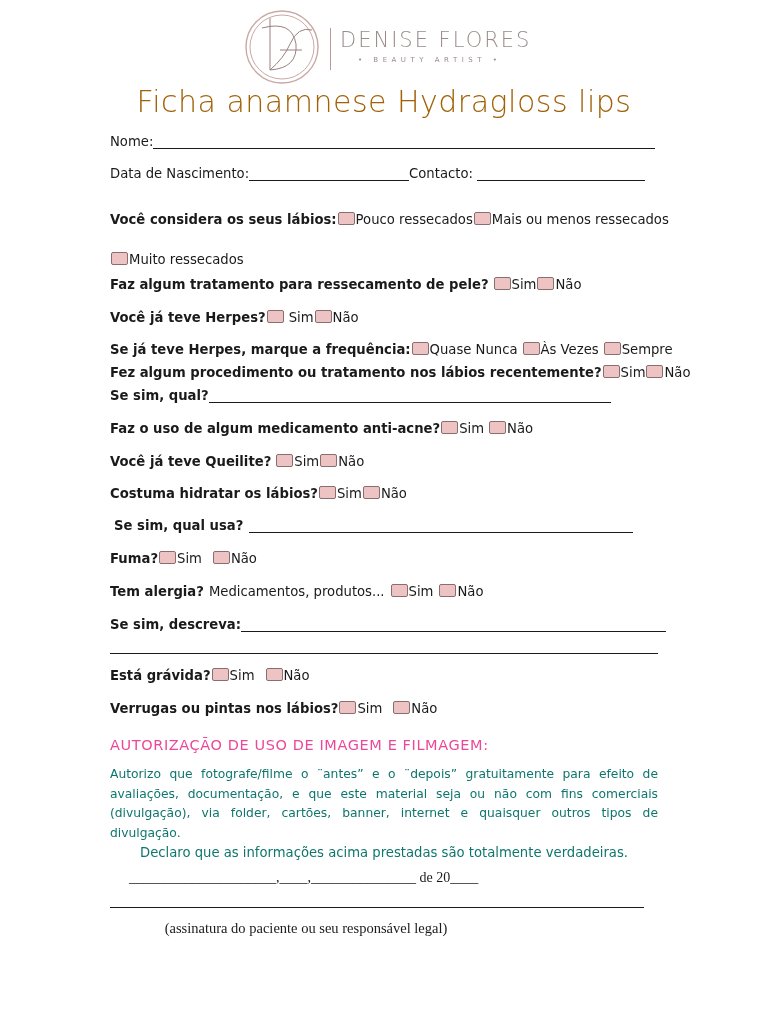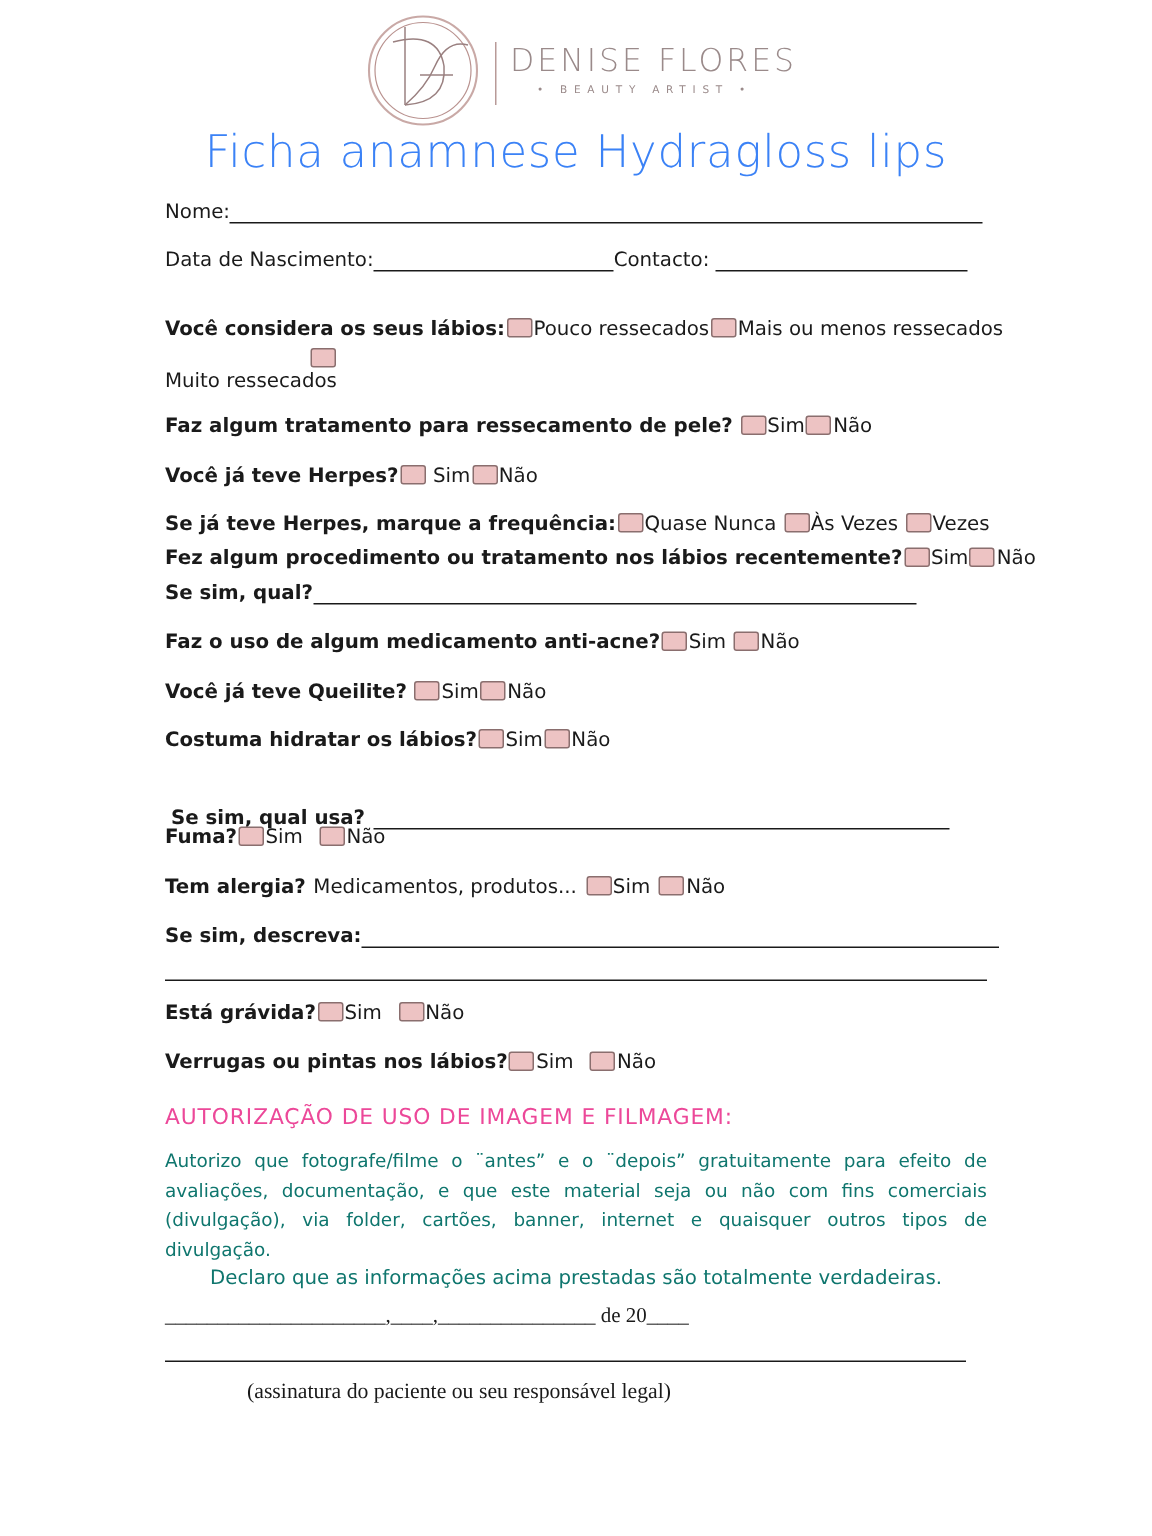--- a/index.html
+++ b/index.html
@@ -3,29 +3,29 @@
 <meta charset="utf-8">
 <style>
   html, body { margin:0; padding:0; background:#ffffff; }
   body { width:768px; height:1024px; position:relative; overflow:hidden;
          font-family:"DejaVu Sans", sans-serif; color:#1a1a1a; }
   .abs { position:absolute; }
   .logo { left:240px; top:8px; width:280px; height:78px; }
   .brand-name { left:340px; top:28px; font-family:"DejaVu Sans", sans-serif; font-size:21px; letter-spacing:2px; color:#9a8a8a; font-weight:200; }
   .brand-tag { left:358px; top:56px; font-size:7px; letter-spacing:4.5px; color:#9a8a8a; }
   .divider-v { left:330px; top:28px; width:1px; height:42px; background:#b89a98; }
-  .title { left:0; width:768px; top:84px; text-align:center; font-family:"DejaVu Sans", sans-serif; font-size:30px; color:#3b82f6; font-weight:200; letter-spacing:0.5px; }
+  .title { left:0; width:768px; top:84px; text-align:center; font-family:"DejaVu Sans", sans-serif; font-size:30px; color:#a16207; font-weight:200; letter-spacing:0.5px; }
   .row { position:absolute; left:110px; font-size:13.2px; white-space:nowrap; display:flex; align-items:flex-end; }
   .lbl { font-weight:600; }
   .opt { font-weight:400; }
   .cb { display:inline-block; width:15px; height:11px; background:#edc3c3; border:1px solid #8a6e6e; border-radius:2px; margin:0 1px 2px 1px; vertical-align:middle; flex:none; }
   .line { display:inline-block; border-bottom:1.4px solid #1a1a1a; height:12px; flex:none; }
   .section { left:110px; top:737px; font-size:14.5px; color:#ec4899; letter-spacing:0.6px; }
   .para { left:110px; top:765px; width:548px; font-size:12.3px; line-height:19.6px; text-align:justify; color:#0f766e; }
-  .serif { font-family:"Liberation Serif", serif; font-size:14px; }
+  .serif { font-family:"Liberation Serif", serif; font-size:14px;margin-left:19px; }
   .sig-caption { left:0; width:612px; text-align:center; top:920px; font-family:"Liberation Serif", serif; font-size:14.5px; }
 </style>
 </head>
 <body>
 
 <div class="abs logo">
   <svg width="90" height="78" viewBox="0 0 90 78" style="position:absolute;left:0;top:0">
     <circle cx="42" cy="39" r="36" fill="none" stroke="#c9a9a6" stroke-width="1.4"></circle>
     <circle cx="42" cy="39" r="32" fill="none" stroke="#b9928f" stroke-width="0.8"></circle>
     <line x1="30" y1="10" x2="30" y2="62" stroke="#9a8080" stroke-width="1"></line>
@@ -52,21 +52,21 @@
   <span class="line" style="width:168px"></span>
 </div>
 
 <div class="row" style="top:212px;">
   <span class="lbl">Você considera os seus lábios:</span>
   <span class="cb"></span>
   <span class="opt">Pouco ressecados</span>
   <span class="cb"></span>
   <span class="opt">Mais ou menos ressecados</span>
 </div>
-<div class="row" style="top:232px;flex-direction:column;">
+<div class="row" style="top:252px;">
   <span class="cb"></span>
   <span class="opt">Muito ressecados</span>
 </div>
 
 <div class="row" style="top:277px;">
   <span class="lbl">Faz algum tratamento para ressecamento de pele?</span>
   <span style="width:4px;display:inline-block"></span>
   <span class="cb"></span>
   <span class="opt">Sim</span>
   <span class="cb"></span>
@@ -84,21 +84,21 @@
 
 <div class="row" style="top:342px;">
   <span class="lbl">Se já teve Herpes, marque a frequência:</span>
   <span class="cb"></span>
   <span class="opt">Quase Nunca</span>
   <span style="width:4px;display:inline-block"></span>
   <span class="cb"></span>
   <span class="opt">Às Vezes</span>
   <span style="width:4px;display:inline-block"></span>
   <span class="cb"></span>
-  <span class="opt">Vezes</span>
+  <span class="opt">Sempre</span>
 </div>
 
 <div class="row" style="top:365px;">
   <span class="lbl">Fez algum procedimento ou tratamento nos lábios recentemente?</span>
   <span class="cb"></span>
   <span class="opt">Sim</span>
   <span class="cb"></span>
   <span class="opt">Não</span>
 </div>
 
@@ -126,21 +126,21 @@
 </div>
 
 <div class="row" style="top:486px;">
   <span class="lbl">Costuma hidratar os lábios?</span>
   <span class="cb"></span>
   <span class="opt">Sim</span>
   <span class="cb"></span>
   <span class="opt">Não</span>
 </div>
 
-<div class="row" style="top:518px; left:114px;margin-top:20px;">
+<div class="row" style="top:518px; left:114px;">
   <span class="lbl">Se sim, qual usa?</span>
   <span style="width:6px;display:inline-block"></span>
   <span class="line" style="width:384px"></span>
 </div>
 
 <div class="row" style="top:551px;">
   <span class="lbl">Fuma?</span>
   <span class="cb"></span>
   <span class="opt">Sim</span>
   <span style="width:10px;display:inline-block"></span>

